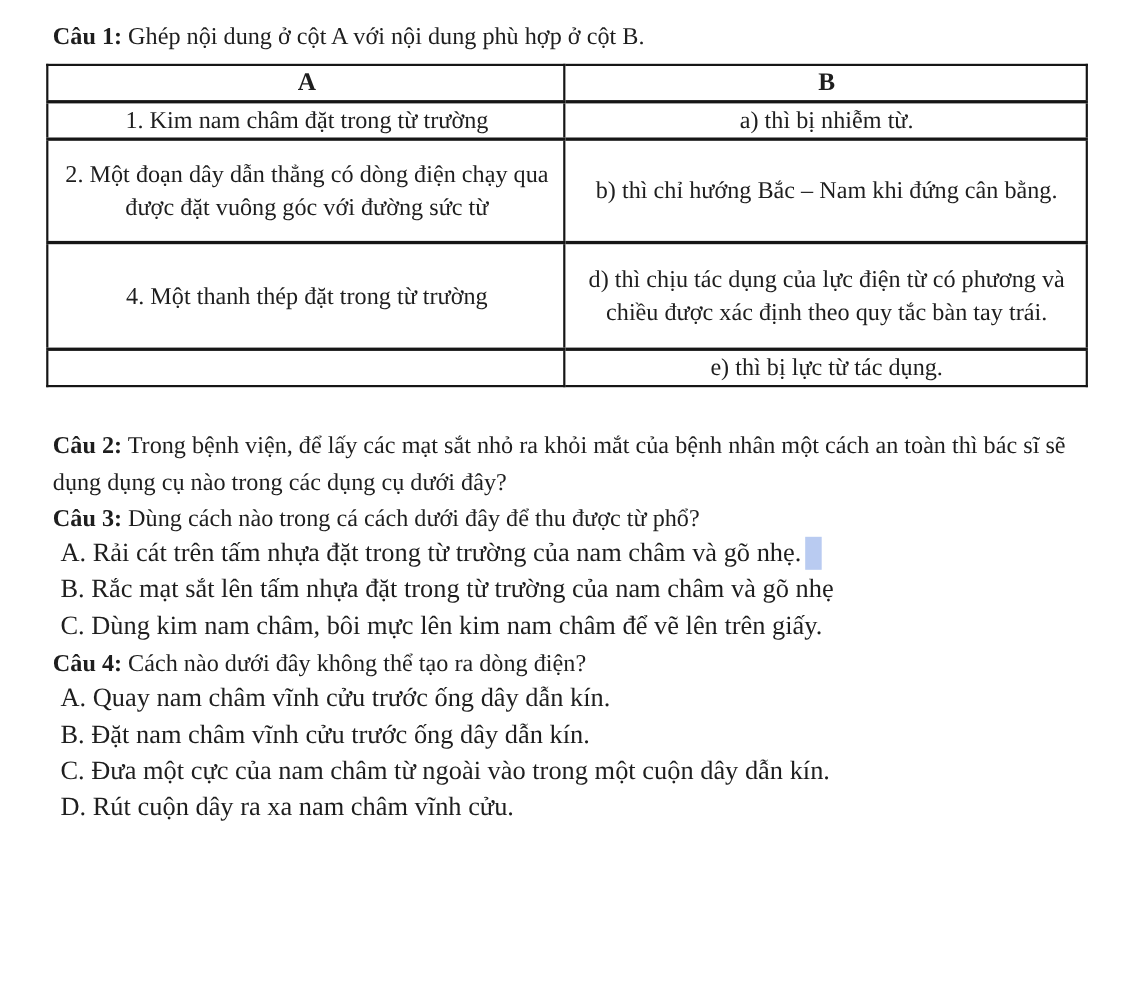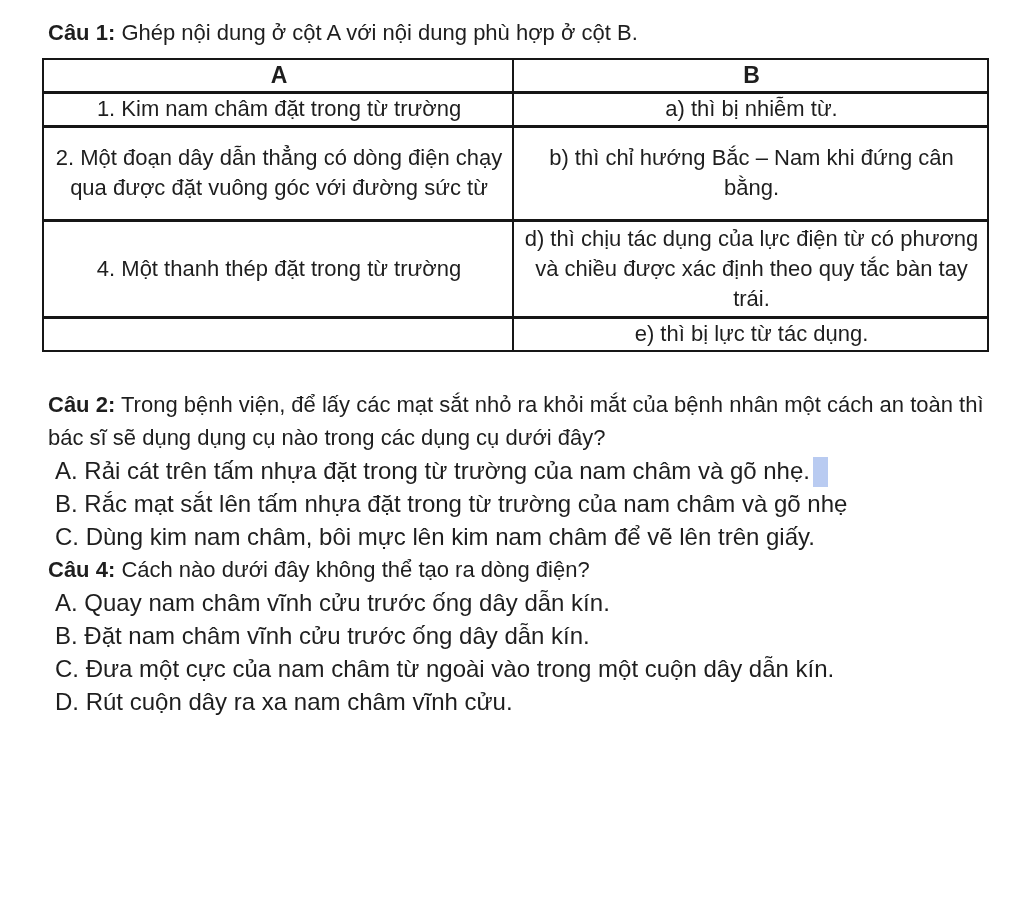--- a/index.html
+++ b/index.html
@@ -1,19 +1,19 @@
 <!DOCTYPE html>
 <html><head>
 <meta charset="utf-8">
 <style>
   html,body{margin:0;padding:0;background:#ffffff;}
   .page{
     width:1024px;height:861px;
     background:#ffffff;
-    font-family:Liberation Sans, sans-serif;
+    font-family:Liberation Serif, serif;
     color:#1e1e1e;
     box-sizing:border-box;
     padding:16px 38px 0 48px;
     overflow:hidden;
   }
   .qtitle{margin:0;font-size:22px;line-height:33px;}
   .qtitle .qlabel{font-weight:bold;}
   .qtext{max-width:912px;display:inline;}
   
   table.match{
@@ -97,20 +97,21 @@
         <td>e) thì bị lực từ tác dụng.</td>
       </tr>
     </tbody>
   </table>
 
   <div class="block">
     <p class="qtitle"><span class="qlabel">Câu 2:</span> <span class="qtext">Trong bệnh viện, để lấy các mạt sắt nhỏ ra khỏi mắt của bệnh nhân một cách an toàn thì bác sĩ sẽ dụng dụng cụ nào trong các dụng cụ dưới đây?</span></p>
   </div>
 
   <div>
+    <p class="qtitle"><span class="qlabel">Câu 3:</span> <span class="qtext">Dùng cách nào trong cá cách dưới đây để thu được từ phổ?</span></p>
     <p class="opt"><span>A. Rải cát trên tấm nhựa đặt trong từ trường của nam châm và gõ nhẹ.</span><span class="caret"></span></p>
     <p class="opt">B. Rắc mạt sắt lên tấm nhựa đặt trong từ trường của nam châm và gõ nhẹ</p>
     <p class="opt">C. Dùng kim nam châm, bôi mực lên kim nam châm để vẽ lên trên giấy.</p>
   </div>
 
   <div>
     <p class="qtitle"><span class="qlabel">Câu 4:</span>&nbsp;<span class="qtext">Cách nào dưới đây không thể tạo ra dòng điện?</span></p>
     <p class="opt">A. Quay nam châm vĩnh cửu trước ống dây dẫn kín.</p>
     <p class="opt">B. Đặt nam châm vĩnh cửu trước ống dây dẫn kín.</p>
     <p class="opt">C. Đưa một cực của nam châm từ ngoài vào trong một cuộn dây dẫn kín.</p>

